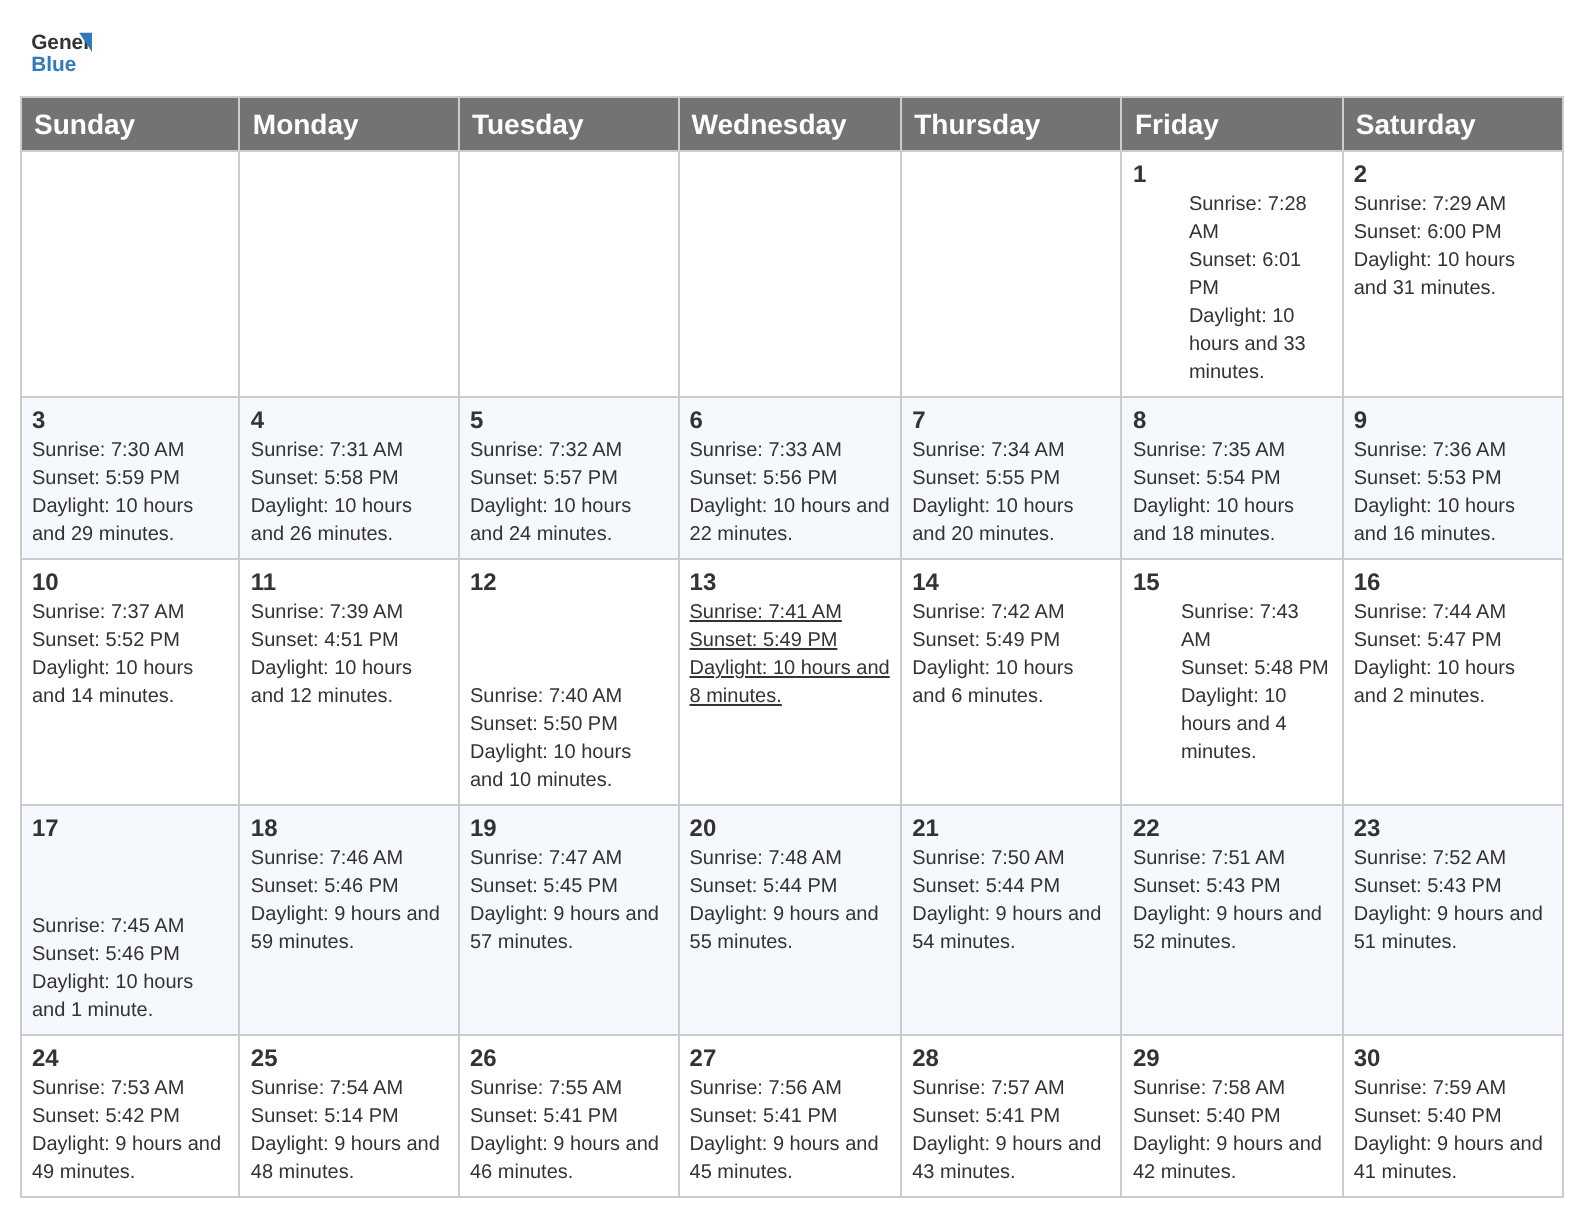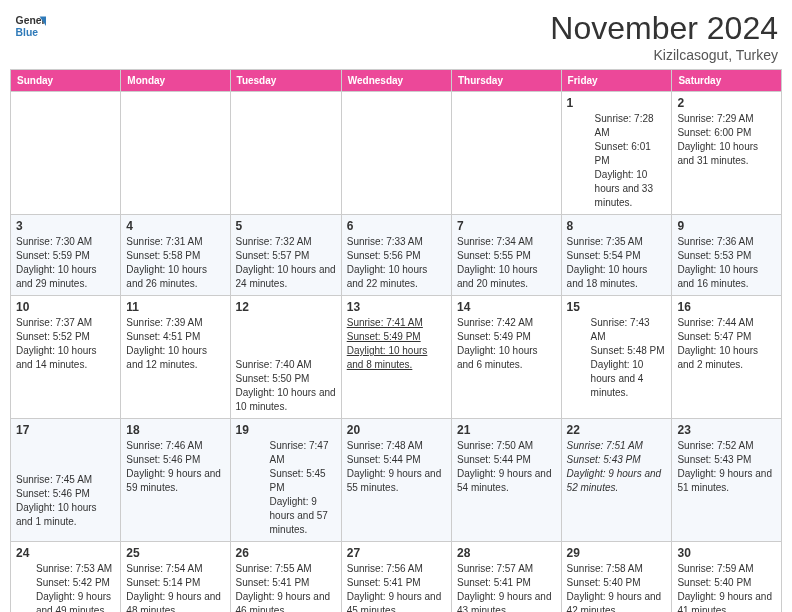--- a/index.html
+++ b/index.html
@@ -36,25 +36,25 @@
     }
     .location {
       font-size: 14px;
       color: #555;
     }
     .calendar {
       width: 100%;
       border-collapse: collapse;
     }
     .calendar th {
-      background-color: #ec4899;
+      background-color: #737373;
       color: #fff;
       text-align: left;
       padding: 5px 6px;
-      font-size: 10px;
+      font-size: 14px;
       font-weight: bold;
       border: 1px solid #ccc;
     }
     .calendar td {
       vertical-align: top;
       border: 1px solid #ccc;
       padding: 4px 5px;
       font-size: 10.5px;
       color: #333;
       width: 113px;
@@ -82,24 +82,20 @@
 </head>
 <body>
 
 <div class="header">
   <div class="logo">
     <svg class="logo-icon" viewBox="0 0 40 40">
       <text x="2" y="18" font-size="13" font-weight="bold" fill="#333" font-family="Arial">General</text>
       <text x="2" y="32" font-size="13" font-weight="bold" fill="#2f7ab9" font-family="Arial">Blue</text>
       <polygon points="32,8 40,8 40,20" fill="#2f7ab9"></polygon>
     </svg>
-  </div>
-  <div class="title-block">
-    <div class="month-title">November 2024</div>
-    <div class="location">Kizilcasogut, Turkey</div>
   </div>
 </div>
 
 <table class="calendar">
   <thead>
     <tr>
     <th>Sunday</th>
         <th>Monday</th>
         <th>Tuesday</th>
         <th>Wednesday</th>
@@ -224,53 +220,53 @@
 Daylight: 10 hours and 1 minute.</div>
         </td>
         <td>
           <span class="day-number">18</span>
           <div class="day-info" style="white-space: pre-line;">Sunrise: 7:46 AM
 Sunset: 5:46 PM
 Daylight: 9 hours and 59 minutes.</div>
         </td>
         <td>
           <span class="day-number">19</span>
-          <div class="day-info" style="white-space: pre-line; margin-left: 34px;">Sunrise: 7:47 AM
+          <div class="day-info" style="white-space: pre-line;">Sunrise: 7:47 AM
 Sunset: 5:45 PM
 Daylight: 9 hours and 57 minutes.</div>
         </td>
         <td>
           <span class="day-number">20</span>
           <div class="day-info" style="white-space: pre-line;">Sunrise: 7:48 AM
 Sunset: 5:44 PM
 Daylight: 9 hours and 55 minutes.</div>
         </td>
         <td>
           <span class="day-number">21</span>
           <div class="day-info" style="white-space: pre-line;">Sunrise: 7:50 AM
 Sunset: 5:44 PM
 Daylight: 9 hours and 54 minutes.</div>
         </td>
         <td>
           <span class="day-number">22</span>
-          <div class="day-info" style="white-space: pre-line; font-style: italic;">Sunrise: 7:51 AM
+          <div class="day-info" style="white-space: pre-line;">Sunrise: 7:51 AM
 Sunset: 5:43 PM
 Daylight: 9 hours and 52 minutes.</div>
         </td>
         <td>
           <span class="day-number">23</span>
           <div class="day-info" style="white-space: pre-line;">Sunrise: 7:52 AM
 Sunset: 5:43 PM
 Daylight: 9 hours and 51 minutes.</div>
         </td>
       </tr>
       <tr>
         <td>
           <span class="day-number">24</span>
-          <div class="day-info" style="white-space: pre-line; margin-left: 20px;">Sunrise: 7:53 AM
+          <div class="day-info" style="white-space: pre-line;">Sunrise: 7:53 AM
 Sunset: 5:42 PM
 Daylight: 9 hours and 49 minutes.</div>
         </td>
         <td>
           <span class="day-number">25</span>
           <div class="day-info" style="white-space: pre-line;">Sunrise: 7:54 AM
 Sunset: 5:14 PM
 Daylight: 9 hours and 48 minutes.</div>
         </td>
         <td>

